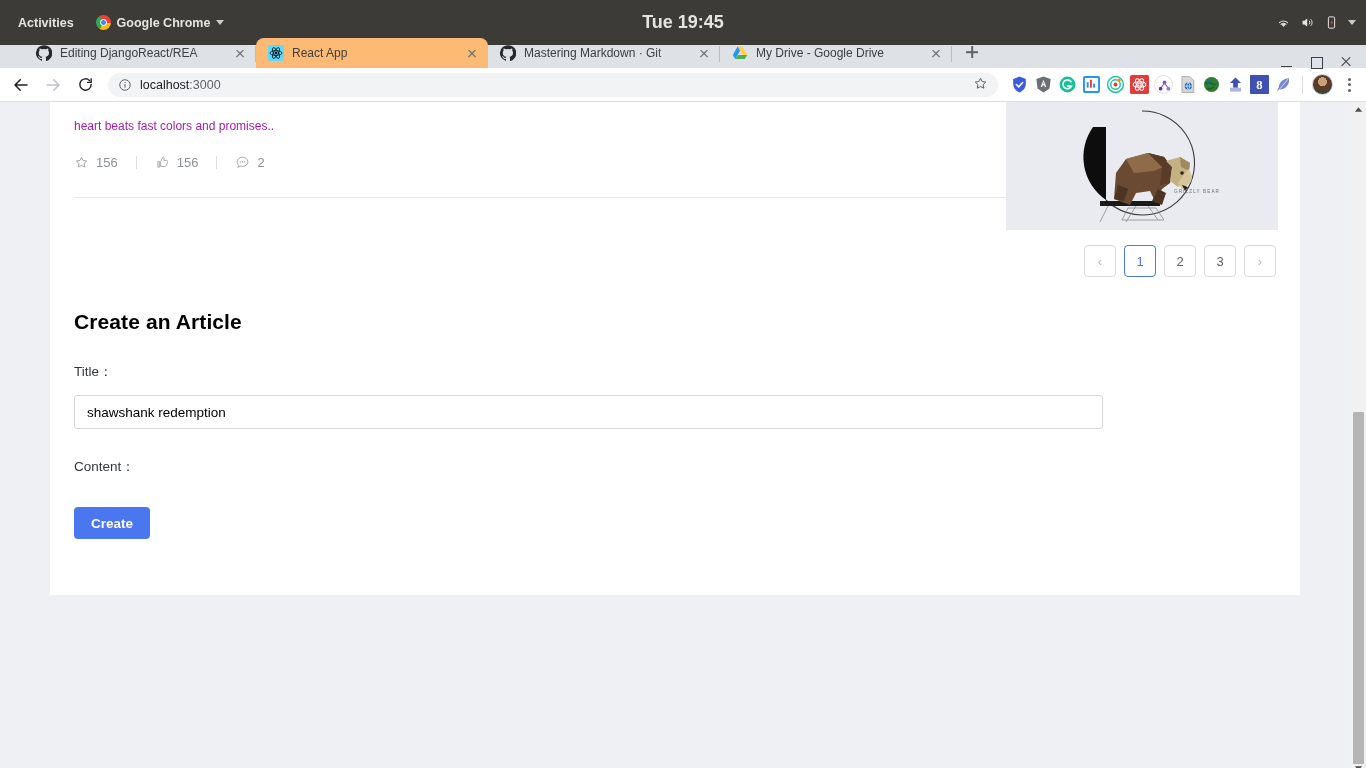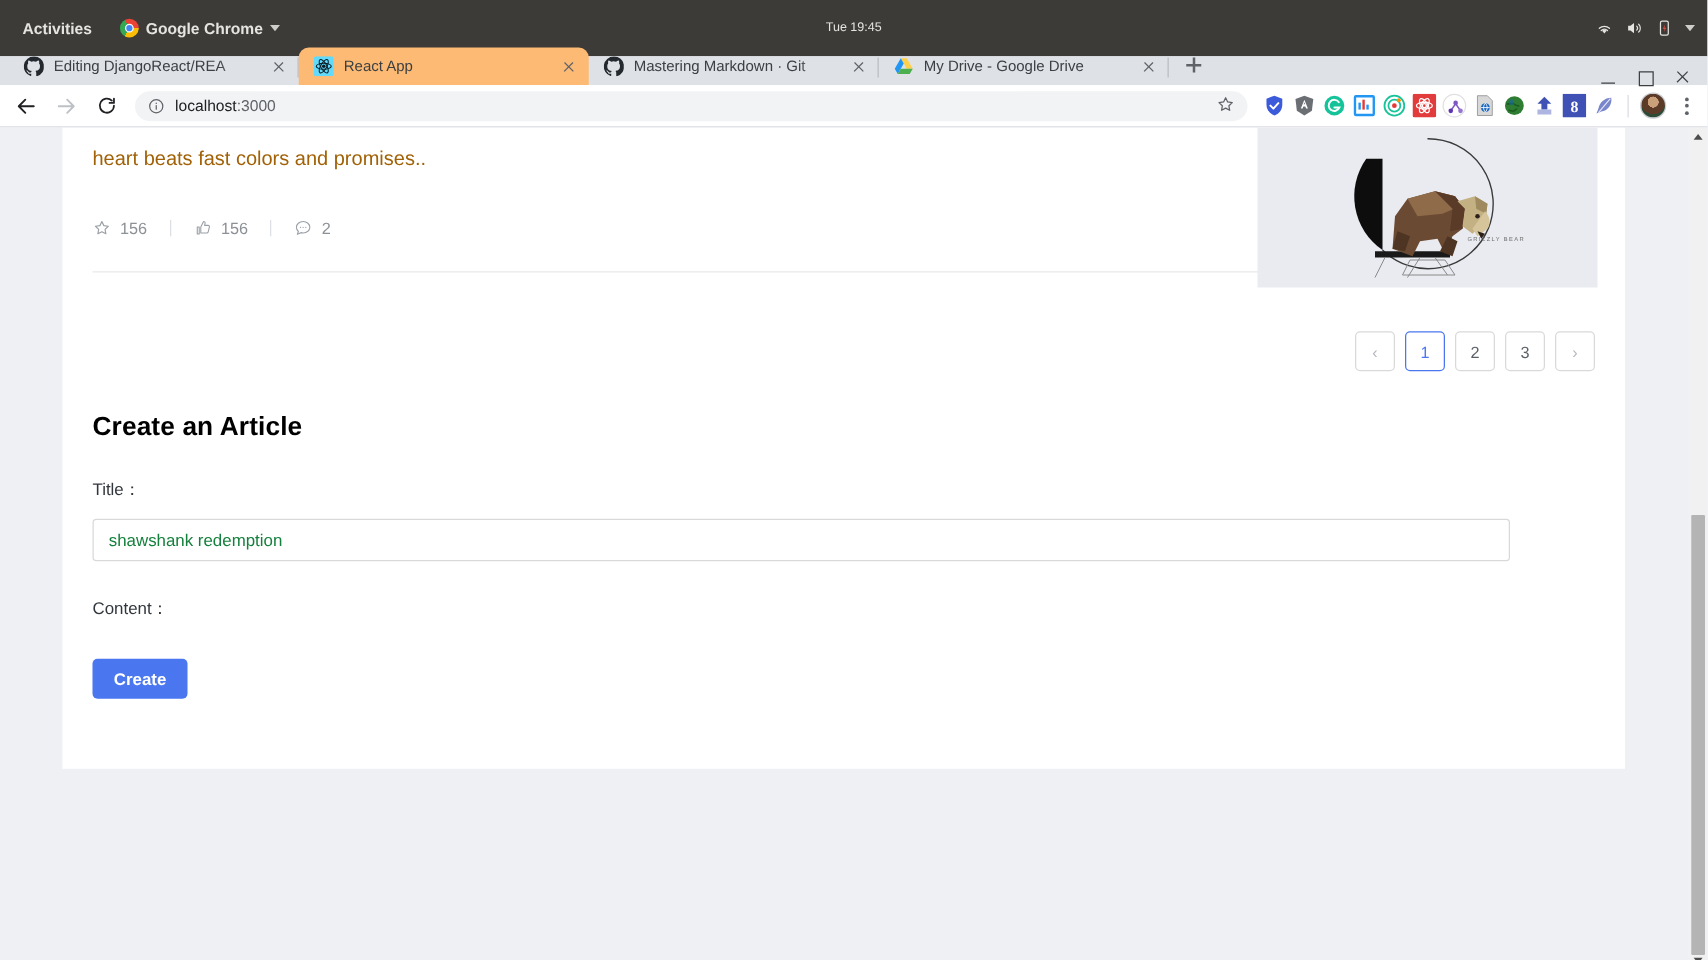--- a/index.html
+++ b/index.html
@@ -26,29 +26,29 @@
   .chrome-mini::after{
     content:""; position:absolute; inset:4px; border-radius:50%;
     background:#4285f4; border:1.5px solid #fff;
   }
   .caret-dn{
     width:0;height:0;border-left:4px solid transparent;border-right:4px solid transparent;
     border-top:5px solid #cfcdc9;
   }
   .gnome-clock{
     position:absolute; left:0; right:0; text-align:center;
-    pointer-events:none; font-size:10px; font-weight:normal;
+    pointer-events:none; font-size:18px; font-weight:bold;
   }
   .gnome-right{ margin-left:auto; display:flex; align-items:center; gap:9px; }
   .ico-sm{ width:15px; height:15px; display:block; }
 
   
   .tabstrip{
     height:23px; background:#dee1e6; display:flex; align-items:flex-end;
-    padding-left:7px; position:relative;
+    padding-left:24px; position:relative;
   }
   .tab{
     height:30px; width:232px; display:flex; align-items:center; gap:8px;
     padding:0 8px 0 12px; font-size:12px; color:#3c4043; position:relative;
     border-top-left-radius:8px; border-top-right-radius:8px;
   }
   .tab.inactive::after{
     content:""; position:absolute; right:0; top:8px; height:16px; width:1px; background:#b9bdc2;
   }
   .tab.active{ background:#fdba74; }
@@ -109,23 +109,23 @@
   .kebab i{ width:3px;height:3px;border-radius:50%;background:#5f6368;display:block; }
 
   
   .viewport{
     position:relative; width:1366px; height:674px; background:#eef0f4; overflow:hidden;
   }
   .panel{
     position:absolute; left:50px; top:0; width:1250px; background:#fff;
   }
   .card-bottom{ padding:0 24px; }
-  .excerpt{ font-size:16px; color:#a16207; padding-top:17px; }
+  .excerpt{ font-size:12px; color:#a21caf; padding-top:17px; }
   .stats{
-    display:flex; align-items:center; gap:0; margin-top:38px; color:#8c9196; font-size:13px;
+    display:flex; align-items:center; gap:0; margin-top:22px; color:#8c9196; font-size:13px;
   }
   .stat{ display:flex; align-items:center; gap:7px; }
   .stat-div{ width:1px;height:13px;background:#dcdfe3; margin:0 18px; }
   .card-img{
     position:absolute; right:22px; top:0; width:272px; height:128px;
     background:#e9ebf0; display:flex; align-items:center; justify-content:center; overflow:hidden;
   }
   .hr{ height:1px; background:#e9e9e9; margin:27px 0 0 0; }
   .antfooter{ font-size:13.5px; color:#8c9196; padding:21px 0 0 0; }
   .antfooter b{ color:#4a4f55; }
@@ -136,22 +136,22 @@
     display:flex;align-items:center;justify-content:center; font-size:13px; color:#5a5f66;
     cursor:pointer; font-family:"Liberation Sans",sans-serif;
   }
   .pgbtn.active{ border-color:#4a76f0; color:#4a76f0; }
   .pgbtn.arrow{ color:#b5b9be; }
 
   .form{ padding:0 24px; }
   .form-title{ font-size:21px; font-weight:bold; color:#000000; padding-top:33px; letter-spacing:.1px; }
   .flabel{ font-size:13.5px; color:#32373d; margin-top:29px; }
   .finput{
-    width:1134px; height:34px; border:1px solid #d9d9d9; border-radius:3px;
-    padding:0 12px; font-size:13.5px; color:#15803d; margin-top:14px;
+    width:1029px; height:34px; border:1px solid #d9d9d9; border-radius:3px;
+    padding:0 12px; font-size:13.5px; color:#000000; margin-top:14px;
     font-family:"Liberation Sans",sans-serif; background:#fff; display:block;
   }
   .finput.focused{ border-color:#69a1f5; box-shadow:0 0 0 2px rgba(74,118,240,.10); }
   .btn-create{
     margin-top:31px; background:#4a76f0; color:#fff; border:none; border-radius:4px;
     padding:0 17px; height:32px; font-size:13.5px; cursor:pointer;
     font-family:"Liberation Sans",sans-serif;
     font-weight:bold;
   }
   .panel-pad{ height:56px; }

